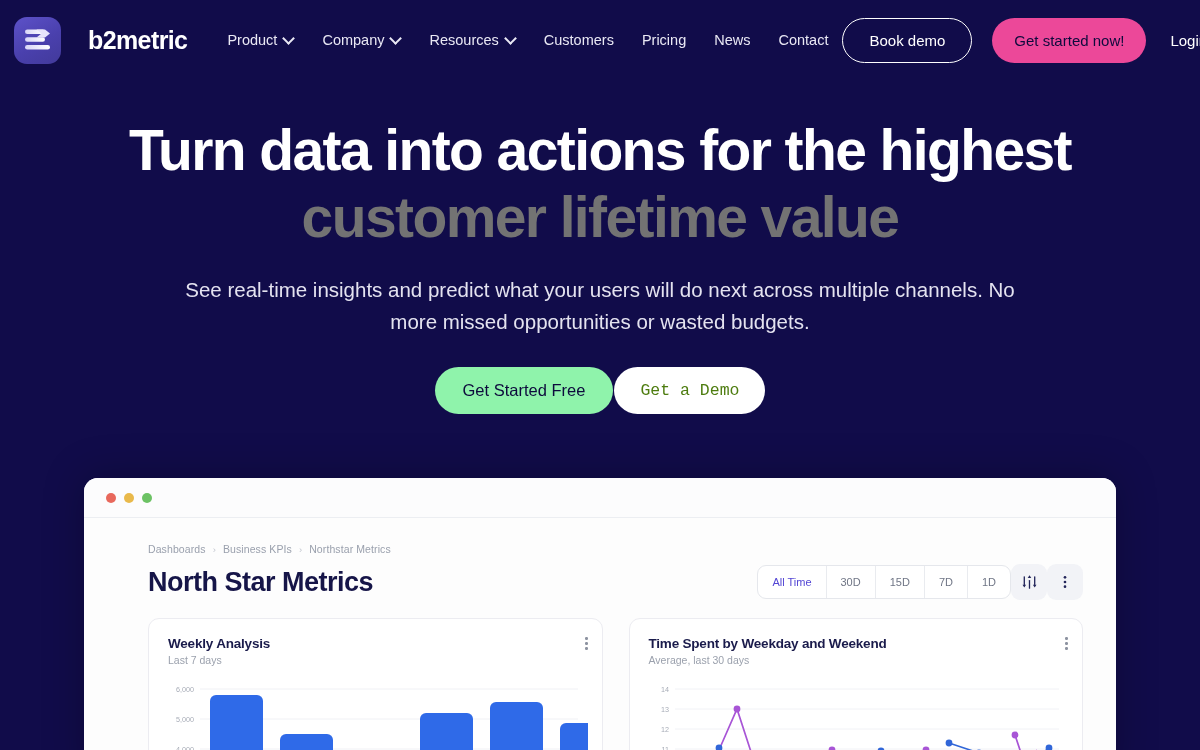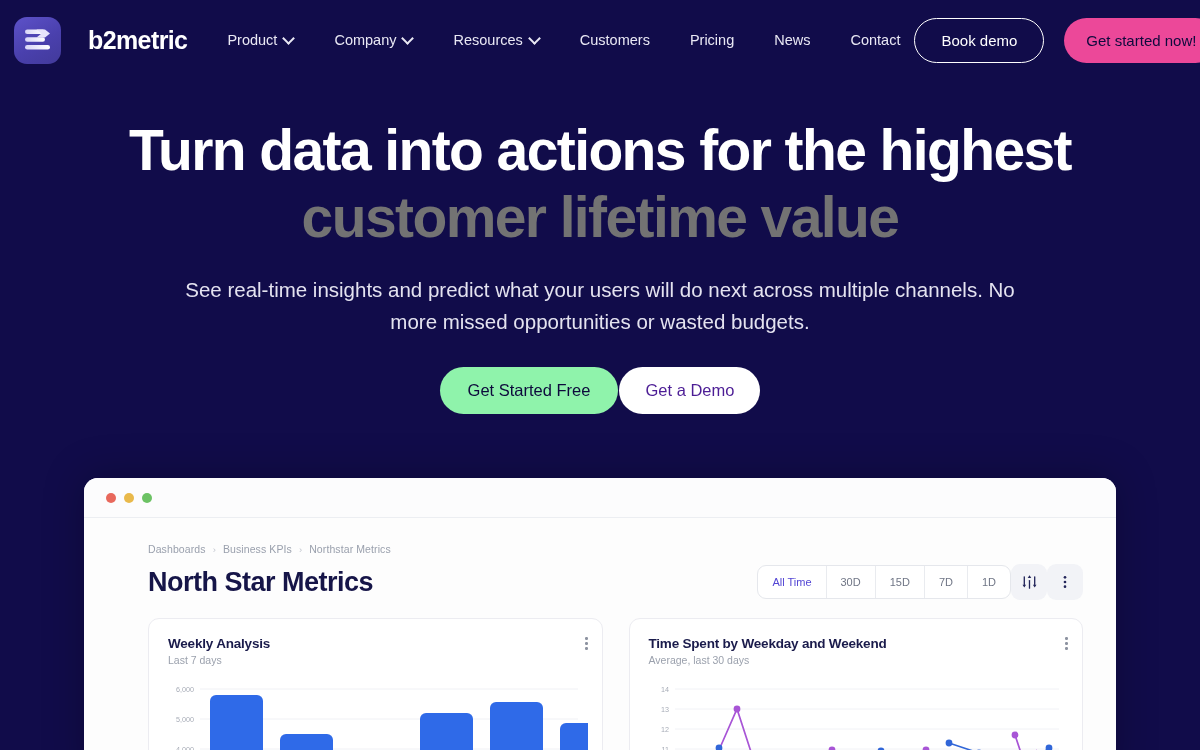--- a/index.html
+++ b/index.html
@@ -37,21 +37,21 @@
   .brand-name {
     color: #ffffff;
     font-size: 25px;
     font-weight: 700;
     letter-spacing: -0.6px;
   }
 
   .nav-links {
     display: flex;
     align-items: center;
-    gap: 12px;
+    gap: 0px;
   }
   .nav-link {
     color: #e9e8f4;
     font-size: 14.5px;
     font-weight: 400;
     padding: 8px 14px;
     display: flex;
     align-items: center;
     gap: 7px;
     white-space: nowrap;
@@ -141,26 +141,26 @@
     color: #0d0a3c;
     border: none;
     border-radius: 999px;
     padding: 14px 28px;
     font-size: 16.5px;
     font-family: inherit;
     cursor: pointer;
   }
   .btn-cta-white {
     background: #ffffff;
-    color: #4c1d95;
+    color: #4d7c0f;
     border: none;
     border-radius: 999px;
     padding: 14px 26px;
     font-size: 16.5px;
-    font-family: Liberation Sans, sans-serif;
+    font-family: Liberation Mono, monospace;
     cursor: pointer;
   }
 
   
   .browser {
     position: absolute;
     left: 84px; top: 478px;
     width: 1032px; height: 300px;
     background: #fdfdfd;
     border-radius: 14px 14px 0 0;

